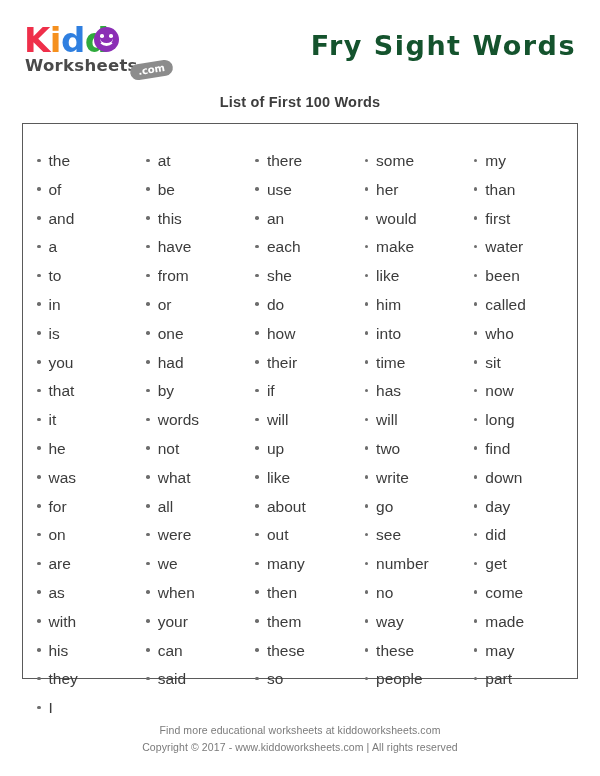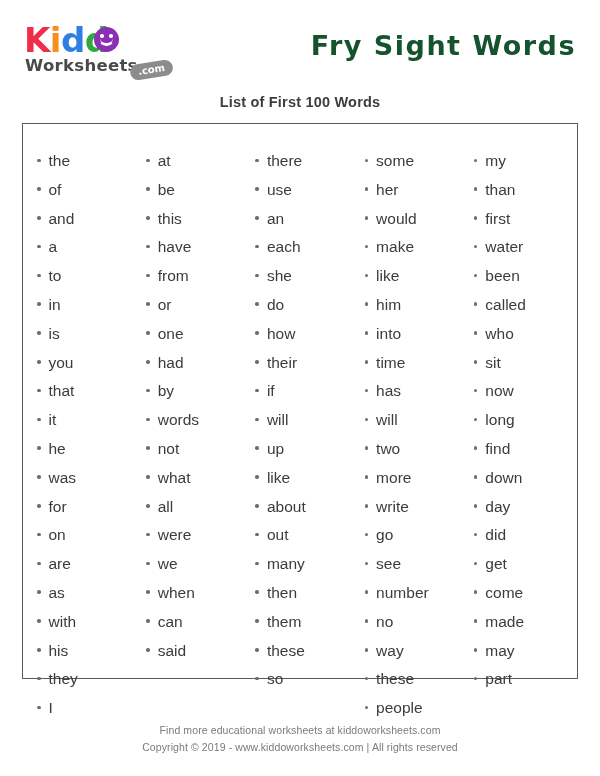--- a/index.html
+++ b/index.html
@@ -380,20 +380,24 @@
       <div class="word-item">
           <span class="word-bullet"></span>
           <span>we</span>
         </div>
       <div class="word-item">
           <span class="word-bullet"></span>
           <span>when</span>
         </div>
       <div class="word-item">
           <span class="word-bullet"></span>
+          <span>your</span>
+        </div>
+      <div class="word-item">
+          <span class="word-bullet"></span>
           <span>can</span>
         </div>
       <div class="word-item">
           <span class="word-bullet"></span>
           <span>said</span>
         </div>
     </div>
 
     <div class="word-column">
       <div class="word-item">
@@ -511,24 +515,20 @@
           <span class="word-bullet"></span>
           <span>has</span>
         </div>
       <div class="word-item">
           <span class="word-bullet"></span>
           <span>will</span>
         </div>
       <div class="word-item">
           <span class="word-bullet"></span>
           <span>two</span>
-        </div>
-      <div class="word-item">
-          <span class="word-bullet"></span>
-          <span>more</span>
         </div>
       <div class="word-item">
           <span class="word-bullet"></span>
           <span>write</span>
         </div>
       <div class="word-item">
           <span class="word-bullet"></span>
           <span>go</span>
         </div>
       <div class="word-item">
@@ -633,16 +633,16 @@
       <div class="word-item">
           <span class="word-bullet"></span>
           <span>part</span>
         </div>
     </div>
 
   </div>
 
   <div class="footer">
     <div class="footer-line">Find more educational worksheets at kiddoworksheets.com</div>
-    <div class="footer-line">Copyright © 2019 - www.kiddoworksheets.com  |  All rights reserved</div>
+    <div class="footer-line">Copyright © 2017 - www.kiddoworksheets.com  |  All rights reserved</div>
   </div>
 
 </div>
 
 </body></html>

